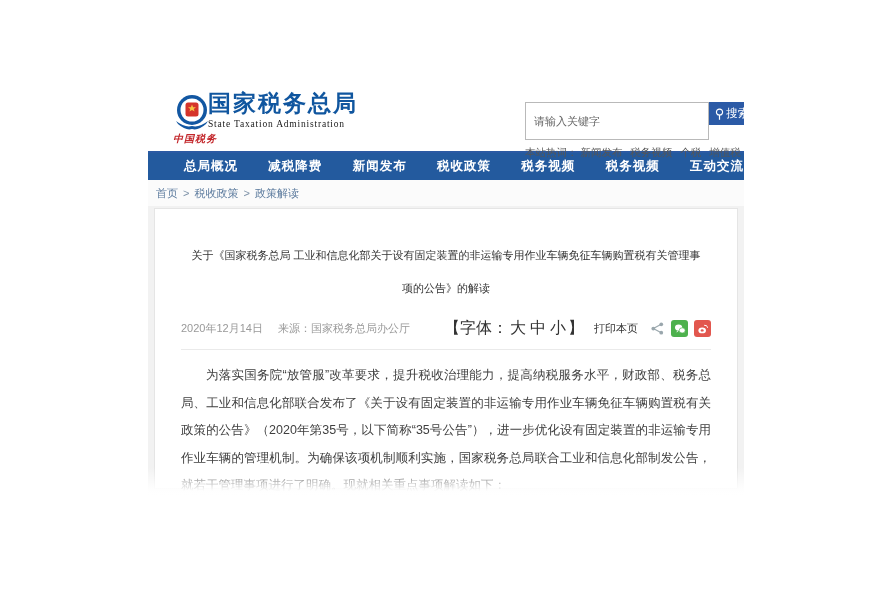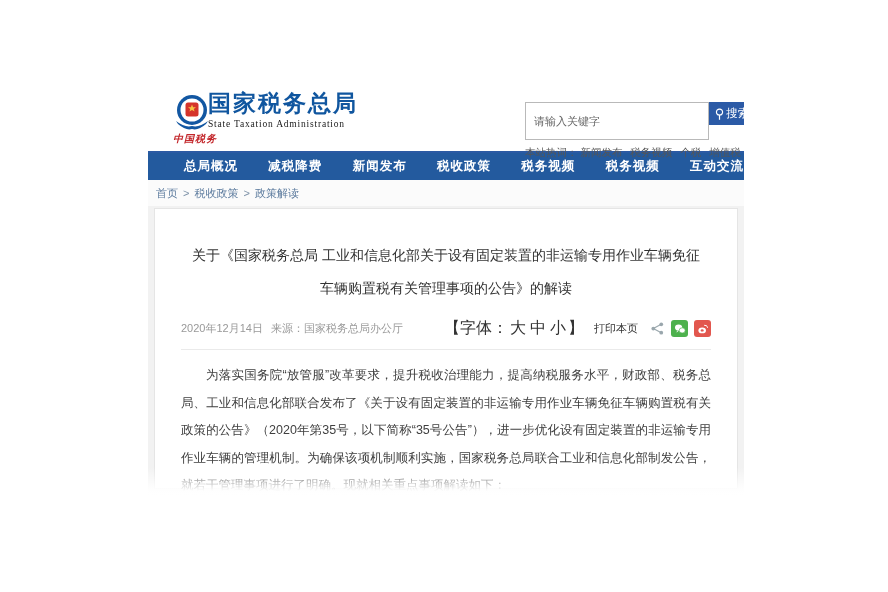--- a/index.html
+++ b/index.html
@@ -39,25 +39,25 @@
 
   
   .breadcrumb { height:26px; background:#fbfbfb; display:flex; align-items:center;
     padding-left:8px; font-size:11px; color:#5b7a9d; }
   .crumb { color:#5b7a9d; cursor:pointer; }
   .crumb-sep { margin:0 5px; color:#7d92a8; }
 
   
   .content-wrap { background:#f2f2f2; padding:2px 6px 6px 6px; height:289px; }
   .article { background:#fff; border:1px solid #e5e5e5; height:100%; padding:30px 26px 0 26px; }
-  .article-title { text-align:center; font-size:14px; color:#333; line-height:33px;
+  .article-title { text-align:center; font-size:11px; color:#333; line-height:33px;
     margin:0 6px; }
   .meta-row { display:flex; justify-content:space-between; align-items:center;
     margin-top:13px; font-size:11px; }
-  .meta-left { color:#999; display:flex; gap:8px; }
+  .meta-left { color:#999; display:flex; gap:15px; }
   .meta-right { display:flex; align-items:center; gap:6px; color:#333; }
   .font-ctl { font-size:16px; color:#333; }
   .font-size-opt { cursor:pointer; margin:0 2px; }
   .print-label { margin-left:4px; margin-right:6px; cursor:pointer; }
   .share-ico { display:inline-flex; width:17px; height:17px; border-radius:3px;
     align-items:center; justify-content:center; cursor:pointer; }
   .share-generic { width:15px; height:15px; }
   .wechat { background:#4db14d; }
   .weibo { background:#e2574e; }
   .divider { border-bottom:1px solid #eaeaea; margin-top:10px; }

